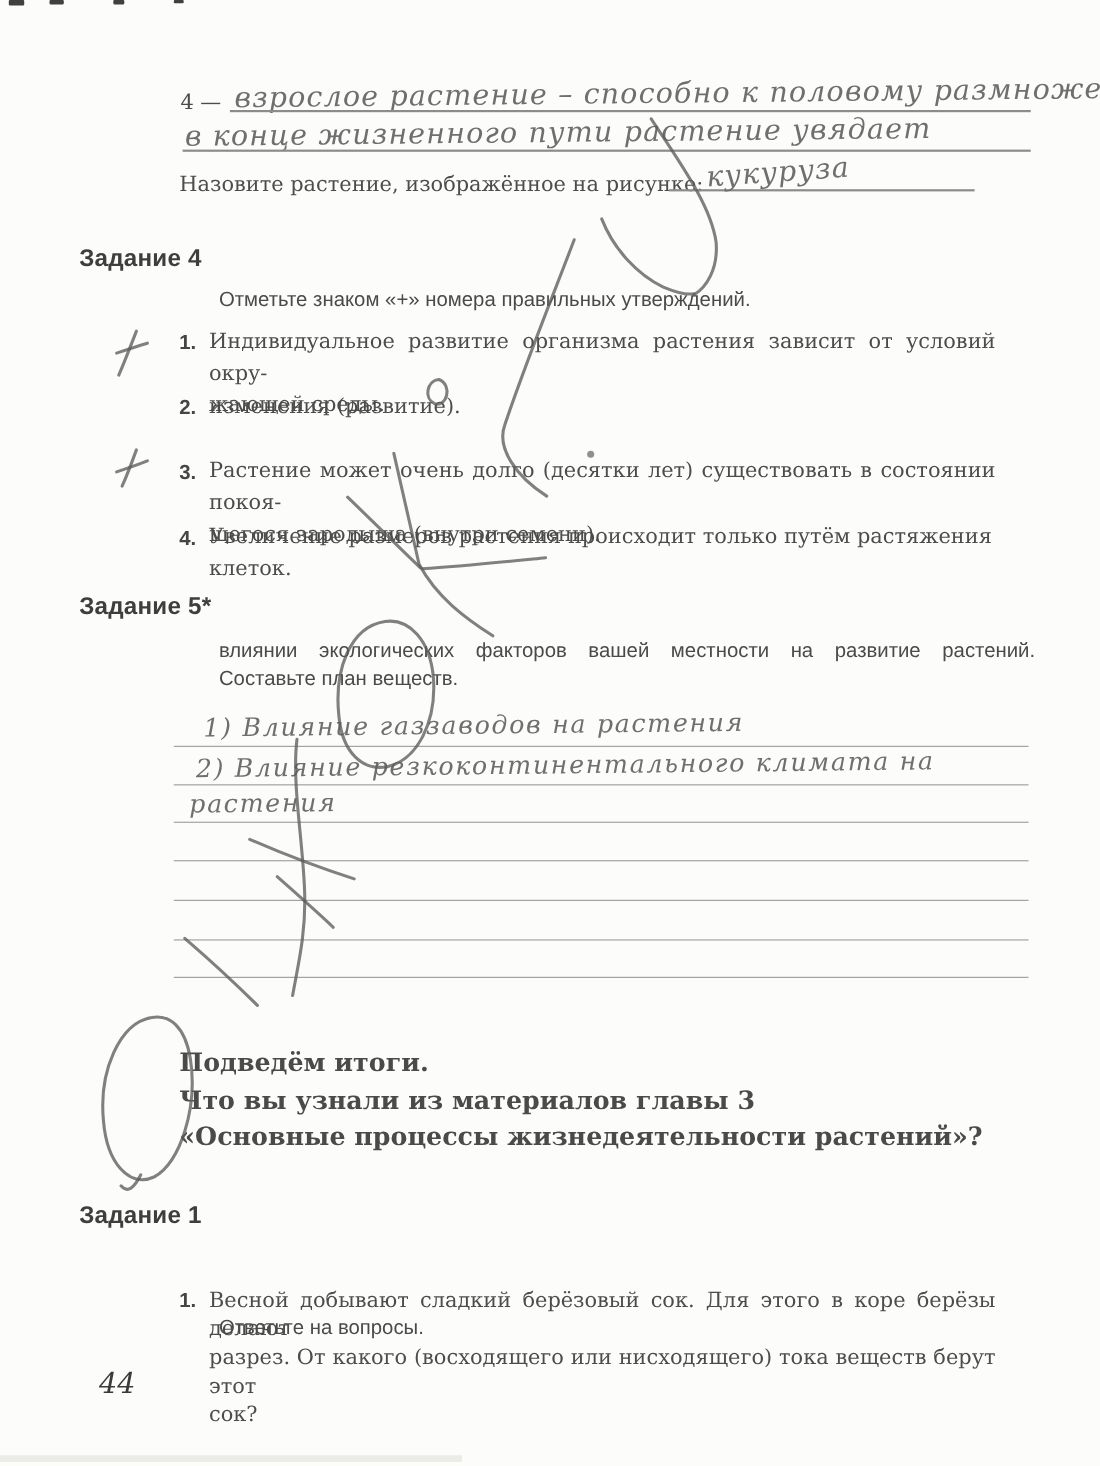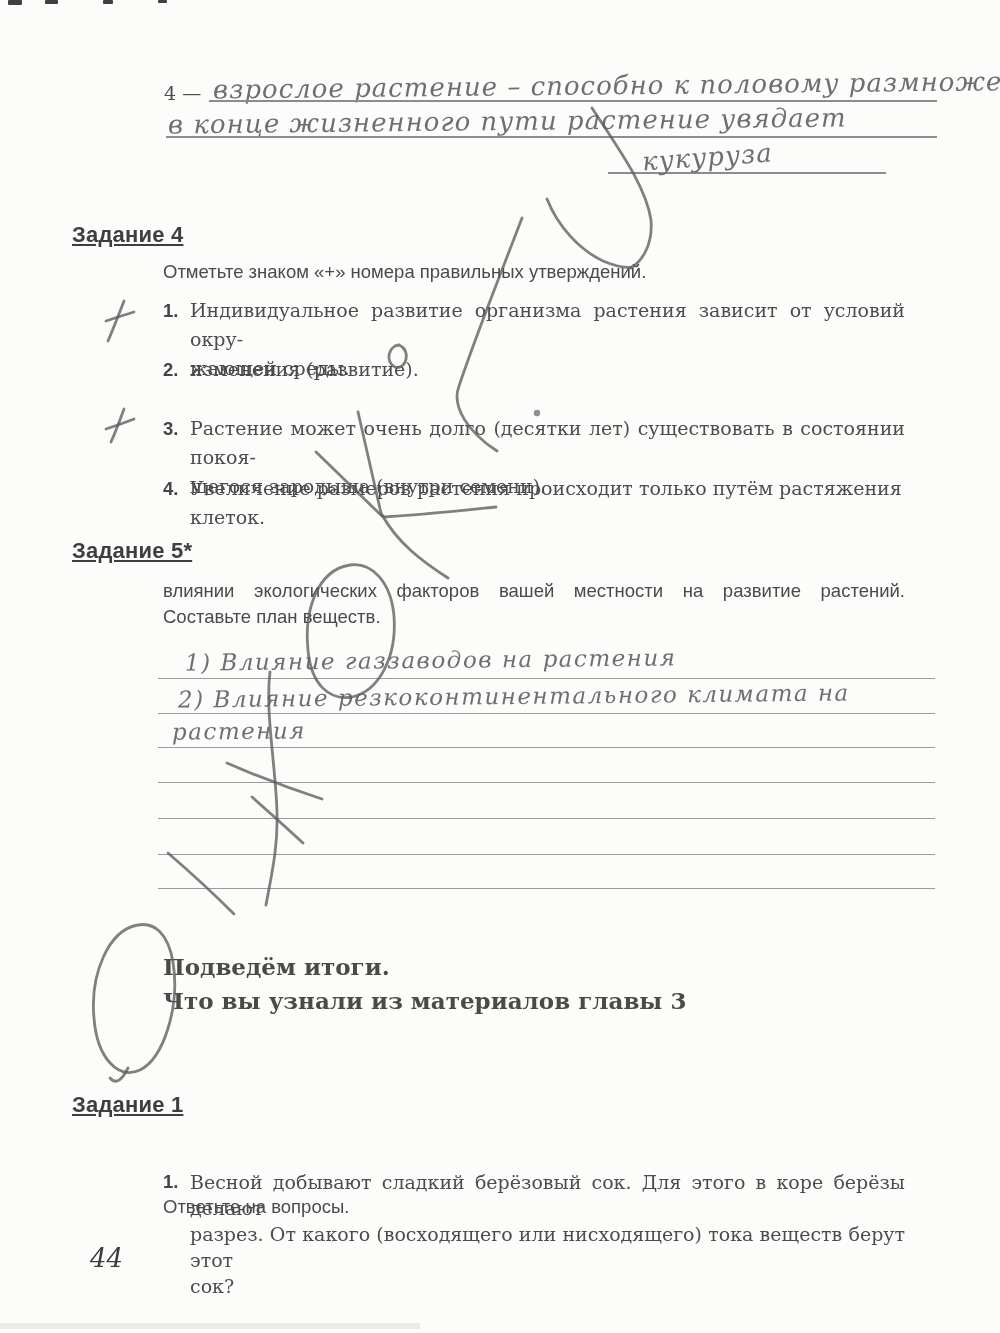--- a/index.html
+++ b/index.html
@@ -4,23 +4,23 @@
 <style>
   :root{
     --paper:#fcfcfb; --ink:#474747; --serif-ink:#4c4c4c; --head:#3e3e3e;
     --pencil:#5c5c5c; --rule:#9b9b9b;
   }
   html,body{margin:0;padding:0;background:#e9e9e7;}
   .page{position:relative;width:1000px;height:1333px;background:var(--paper);
         overflow:hidden;font-family:"Liberation Sans",sans-serif;}
   .abs{position:absolute;}
   .serif{font-family:"DejaVu Serif",serif;color:var(--serif-ink);}
-  .sans{font-family:"Liberation Sans",sans-serif;color:var(--ink);}
+  .sans{font-family:"Liberation Sans",sans-serif;color:var(--ink);margin-left:36px;}
   .heading{font-family:"Liberation Sans",sans-serif;font-weight:bold;
-           font-size:22px;color:var(--head);letter-spacing:.2px;text-decoration:underline;}
+           font-size:22px;color:var(--head);letter-spacing:.2px;}
   .instr{font-size:18.5px;color:#4a4a4a;}
   .item{font-size:19px;line-height:29px;}
   .item .num{position:absolute;left:0;top:0;font-family:"Liberation Sans",sans-serif;
              font-weight:bold;color:#454545;font-size:18.5px;line-height:29px;}
   .itxt{margin-left:27px;width:715px;}
   .jl{text-align:justify;text-align-last:justify;}
   .para{font-size:18.5px;line-height:25.5px;color:#4a4a4a;width:742px;}
   .summary{font-family:"DejaVu Serif",serif;font-weight:bold;font-size:23px;
            line-height:33.5px;color:#4a4a49;}
   .rule{border-bottom:1.6px solid var(--rule);height:0;}
@@ -46,20 +46,21 @@
   <div class="scanmark" style="left:45px;width:13px;height:4px"></div>
   <div class="scanmark" style="left:103px;width:10px;height:4px"></div>
   <div class="scanmark" style="left:158px;width:9px;height:3px"></div>
 
   <div class="abs serif" style="left:164px;top:82px;font-size:19px">4 —</div>
   <div class="abs hw hw1" style="left:213px;top:70px">взрослое растение – способно к половому размножению,</div>
   <div class="abs answer-rule" style="left:209px;top:100px;width:728px"></div>
   <div class="abs hw hw1" style="left:168px;top:106px">в конце жизненного пути растение увядает</div>
   <div class="abs answer-rule" style="left:166px;top:136px;width:771px"></div>
 
+  <div class="abs serif" style="left:163px;top:157px;font-size:19px">Назовите растение, изображённое на рисунке:</div>
   <div class="abs answer-rule" style="left:608px;top:172px;width:278px"></div>
   <div class="abs hw" style="left:642px;top:142px;font-size:26px;transform:rotate(-4deg)">кукуруза</div>
 
   <div class="abs heading" style="left:72px;top:222px">Задание 4</div>
   <div class="abs sans instr" style="left:163px;top:261px">Отметьте знаком «+» номера правильных утверждений.</div>
 
   <div class="abs item serif" style="left:163px;top:296px">
     <span class="num">1.</span>
     <div class="itxt">
         <div class="jl">Индивидуальное развитие организма растения зависит от условий окру-</div>
@@ -100,20 +101,21 @@
   <div class="abs rule" style="left:158px;top:854px;width:777px"></div>
   <div class="abs rule" style="left:158px;top:888px;width:777px"></div>
 
   <div class="abs hw hwplan" style="left:185px;top:647px">1) Влияние газзаводов на растения</div>
   <div class="abs hw hwplan" style="left:178px;top:683px">2) Влияние резкоконтинентального климата на</div>
   <div class="abs hw hwplan" style="left:172px;top:718px">растения</div>
 
   <div class="abs summary" style="left:163px;top:950px">
       <div>Подведём итоги.</div>
       <div>Что вы узнали из материалов главы 3</div>
+      <div>«Основные процессы жизнедеятельности растений»?</div>
     </div>
 
   <div class="abs heading" style="left:72px;top:1092px">Задание 1</div>
   <div class="abs sans instr" style="left:163px;top:1196px">Ответьте на вопросы.</div>
   <div class="abs item serif" style="left:163px;top:1169px;line-height:26px">
     <span class="num" style="line-height:26px">1.</span>
     <div class="itxt">
         <div class="jl">Весной добывают сладкий берёзовый сок. Для этого в коре берёзы делают</div>
         <div class="jl">разрез. От какого (восходящего или нисходящего) тока веществ берут этот</div>
         <div>сок?</div>

